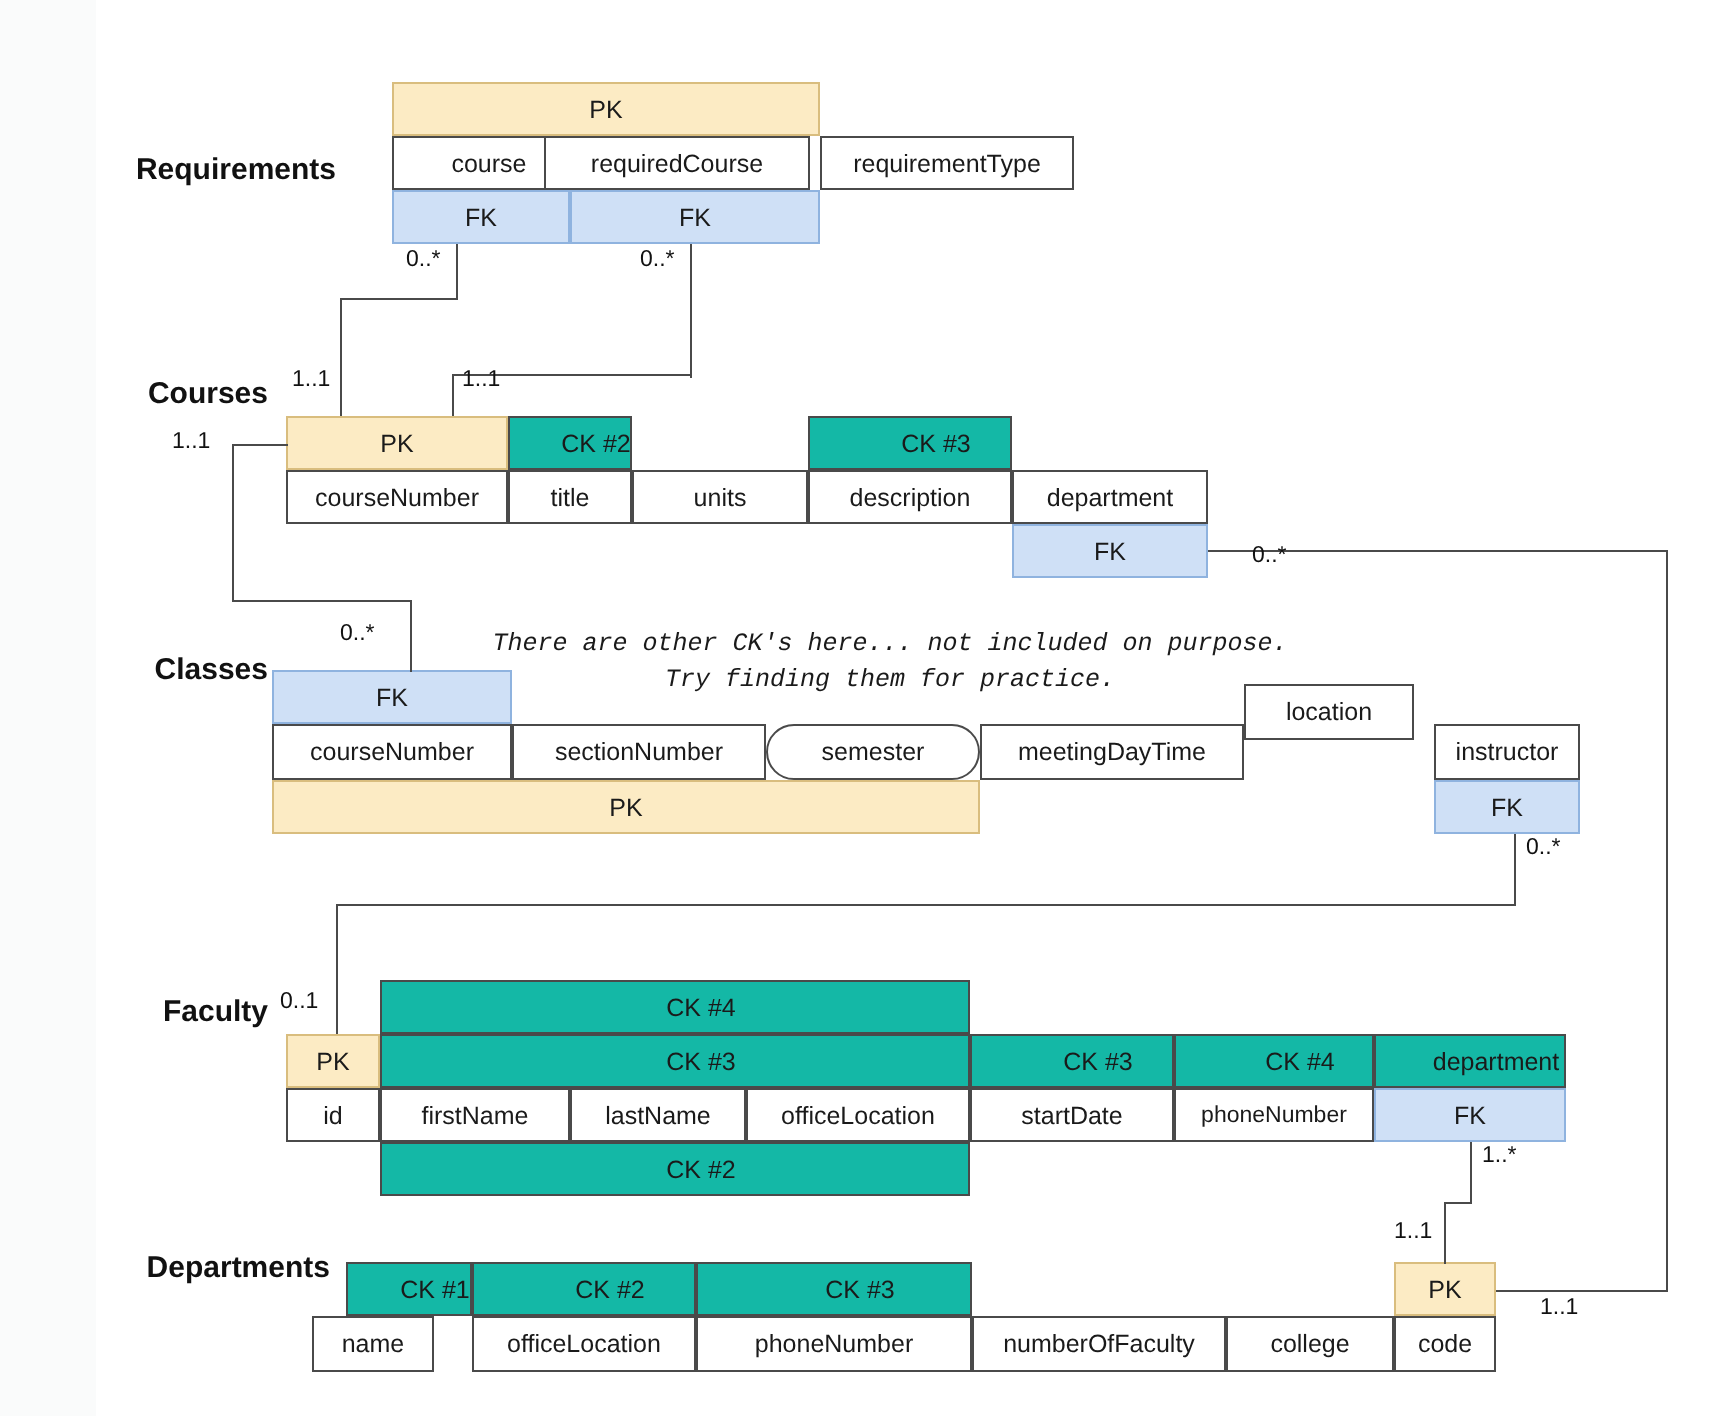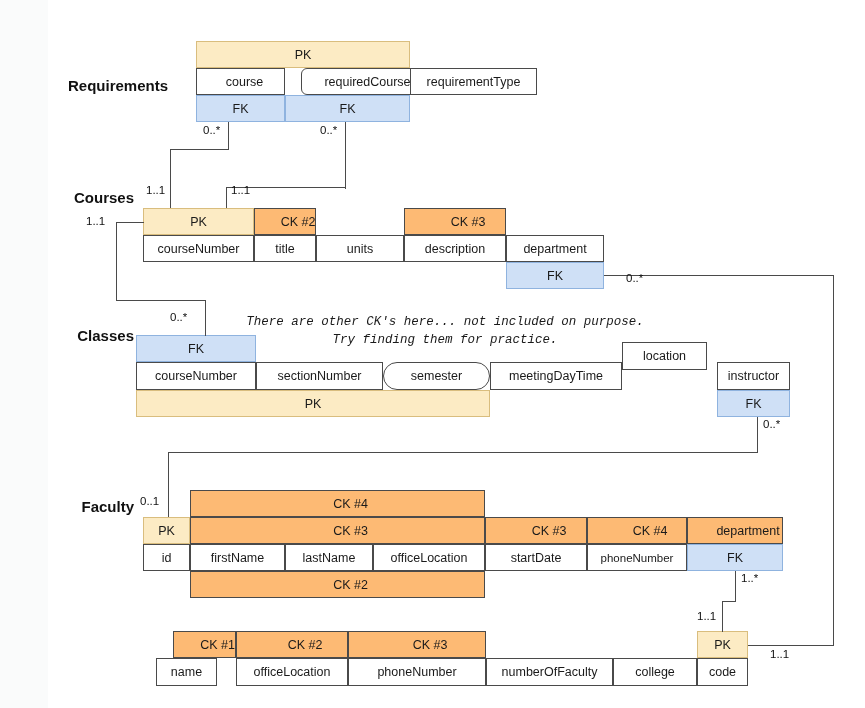--- a/index.html
+++ b/index.html
@@ -28,21 +28,21 @@
     border:1.4px solid #4a4a4a;
     font-size:12.5px;
     color:#1a1a1a;
     display:flex;align-items:center;justify-content:center;
     background:#ffffff;
     white-space:nowrap;
     overflow:hidden;
   }
   .pk{background:#fcebc4;border-color:#d9bd7e;}
   .fk{background:#cfe0f6;border-color:#8fb3df;}
-  .ck{background:#fdba74;padding-left:26px;}
+  .ck{background:#14b8a6;padding-left:26px;}
 
   
   .ln{position:absolute;background:#4a4a4a;}
   .lnh{height:1.4px;}
   .lnv{width:1.4px;}
 
   
   .mult{
     position:absolute;
     font-size:11.5px;color:#111;
@@ -64,25 +64,26 @@
 </head>
 <body>
 
 <div id="canvas">
   <div class="panel"></div>
 
   <div class="ent-label" style="left:0;width:168px;top:85px;">Requirements</div>
   <div class="ent-label" style="left:0;width:134px;top:197px;">Courses</div>
   <div class="ent-label" style="left:0;width:134px;top:335px;">Classes</div>
   <div class="ent-label" style="left:0;width:134px;top:506px;">Faculty</div>
+  <div class="ent-label" style="left:0;width:165px;top:634px;">Departments</div>
 
   <div class="cell pk" style="left:196px;top:41px;width:214px;height:27px;">PK</div>
 
   <div class="cell" style="left:196px;top:68px;width:89px;height:27px;padding-left:8px;">course</div>
-  <div class="cell" style="left:301px;top:68px;width:133px;height:27px;border-radius:6px;">requiredCourse</div>
+  <div class="cell" style="left:272px;top:68px;width:133px;height:27px;">requiredCourse</div>
   <div class="cell" style="left:410px;top:68px;width:127px;height:27px;">requirementType</div>
 
   <div class="cell fk" style="left:196px;top:95px;width:89px;height:27px;">FK</div>
   <div class="cell fk" style="left:285px;top:95px;width:125px;height:27px;">FK</div>
 
   <div class="cell pk" style="left:143px;top:208px;width:111px;height:27px;">PK</div>
   <div class="cell ck" style="left:254px;top:208px;width:62px;height:27px;">CK #2</div>
   <div class="cell ck" style="left:404px;top:208px;width:102px;height:27px;">CK #3</div>
 
   <div class="cell" style="left:143px;top:235px;width:111px;height:27px;">courseNumber</div>

